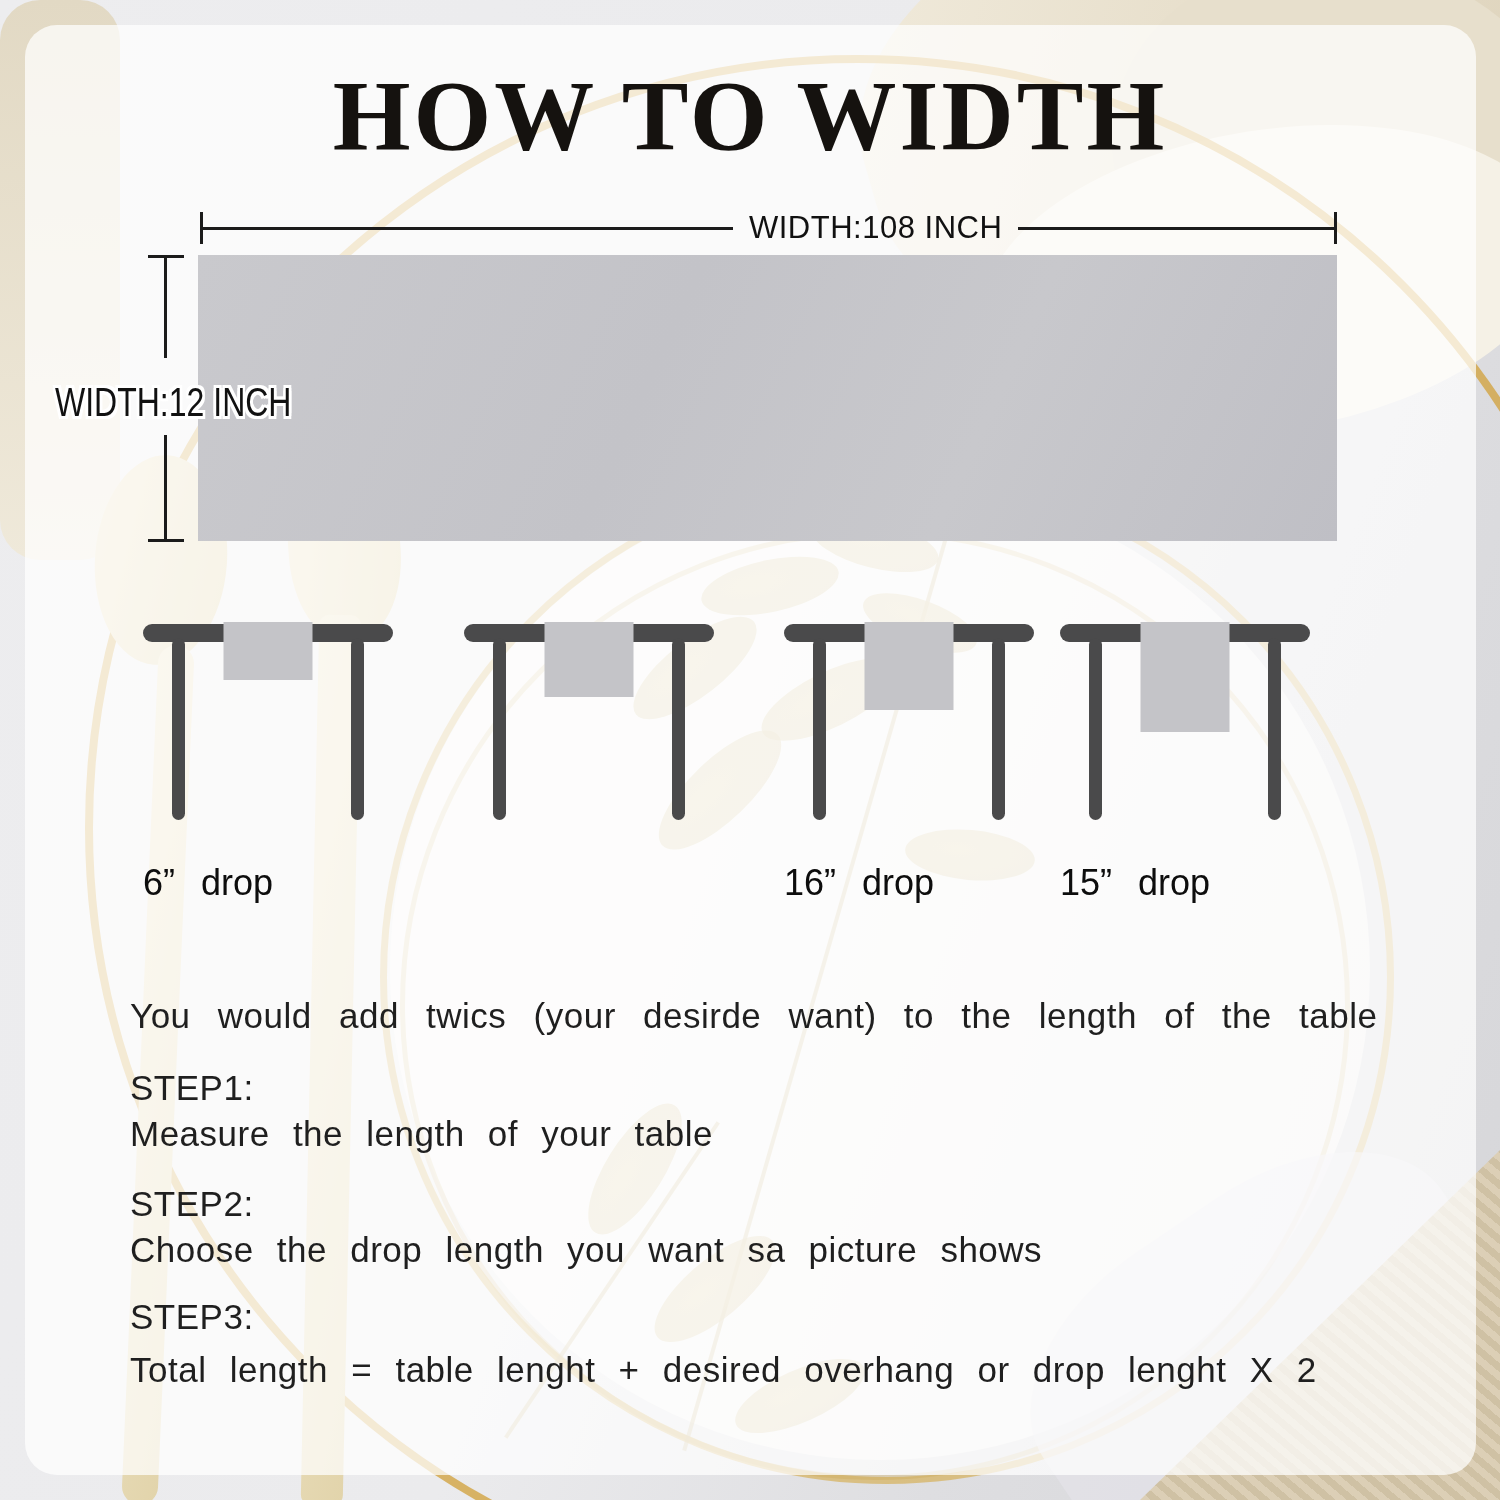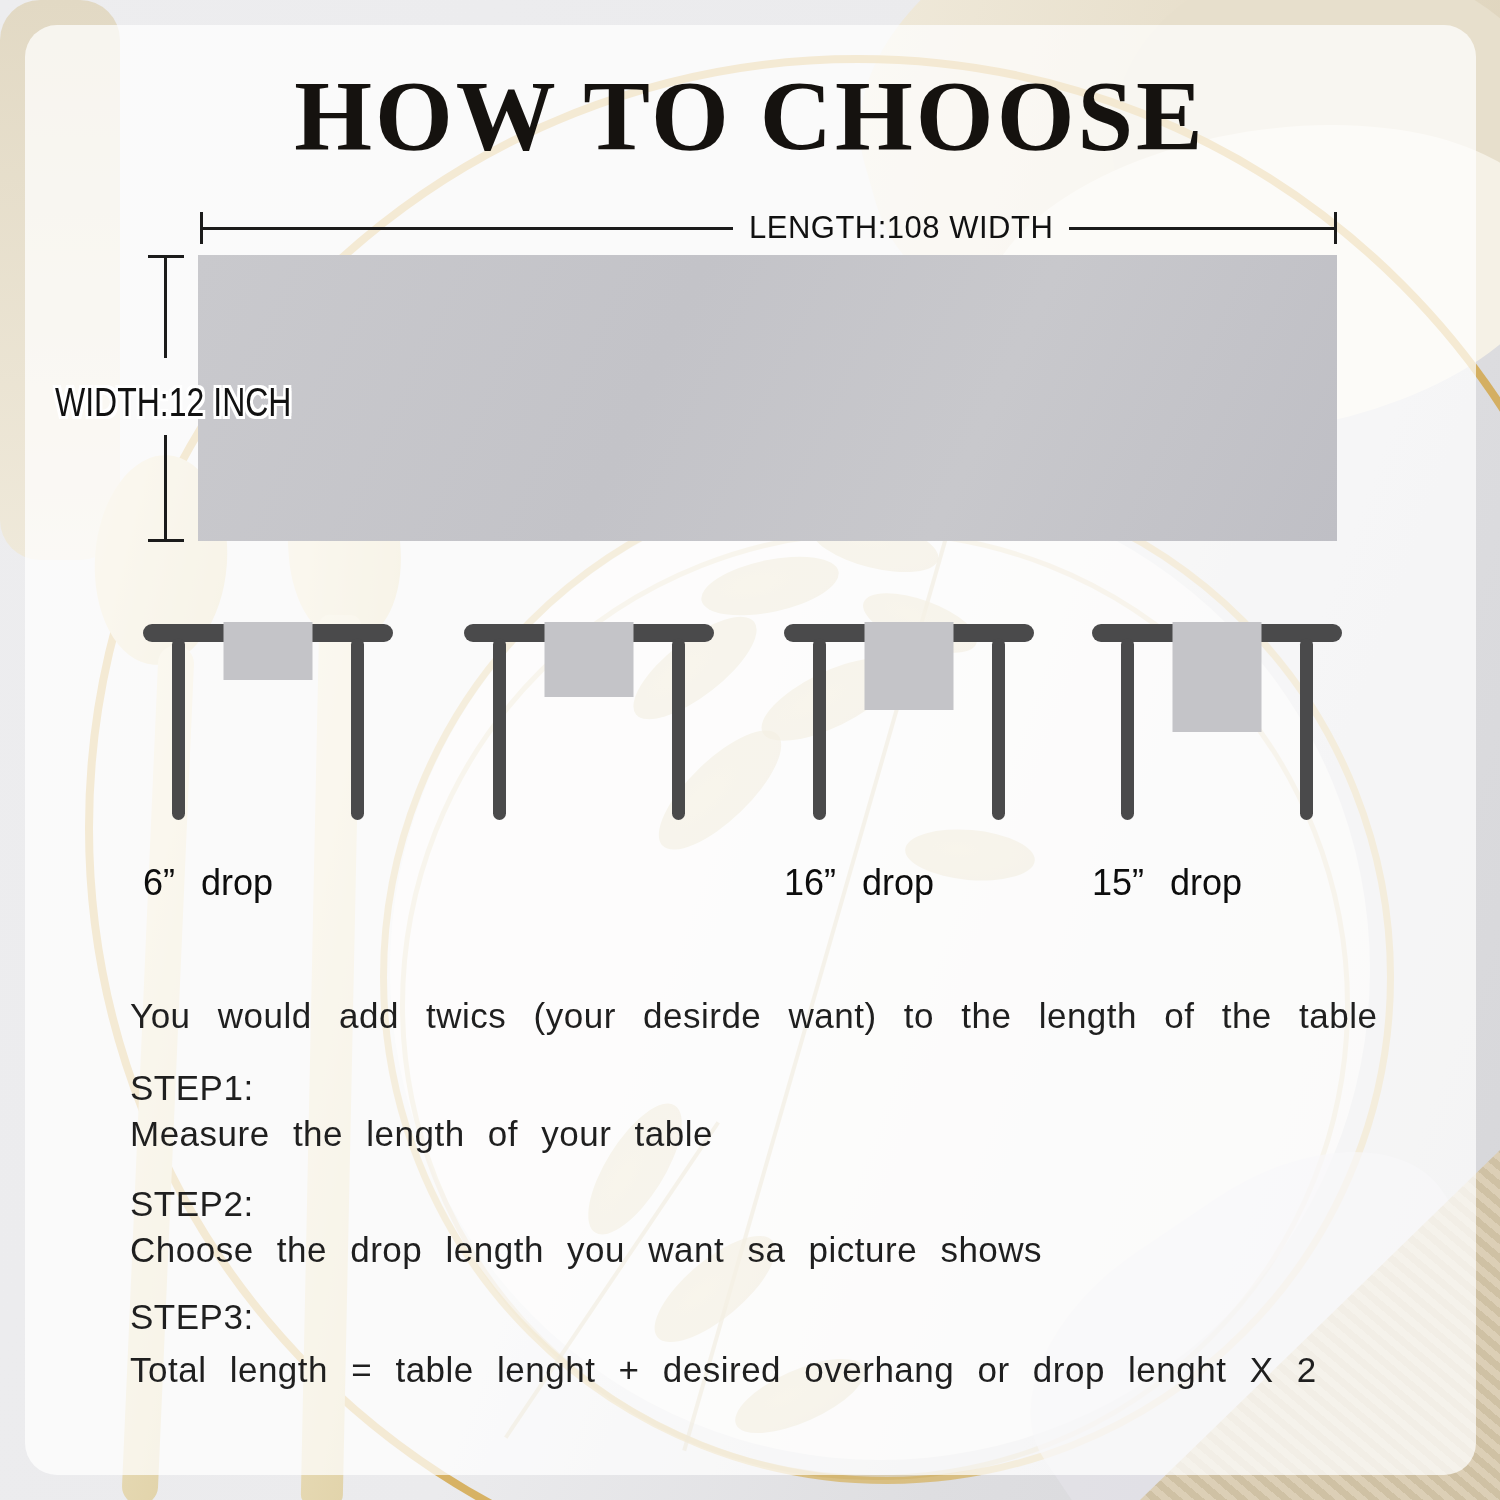--- a/index.html
+++ b/index.html
@@ -48,21 +48,21 @@
   .dim-width{position:absolute;left:148px;top:255px;width:36px;height:287px;}
   .tickh{position:absolute;left:0;width:36px;height:3px;background:#1b1b1b;}
   .tickh.t{top:0;} .tickh.b{bottom:0;}
   .vseg{position:absolute;left:16px;width:3px;background:#1b1b1b;}
   .vseg1{top:2px;height:101px;}
   .vseg2{top:180px;height:105px;}
   .width-label{position:absolute;left:55px;top:380px;font-size:40px;color:#111;white-space:nowrap;transform:scaleX(0.8);transform-origin:left center;
     text-shadow:-3px -3px 0 #fff,3px -3px 0 #fff,-3px 3px 0 #fff,3px 3px 0 #fff,0 -3px 0 #fff,0 3px 0 #fff,-3px 0 0 #fff,3px 0 0 #fff;}
 
   .table-fig{position:absolute;top:622px;width:250px;height:290px;}
-  .fig1{left:143px;} .fig2{left:464px;} .fig3{left:784px;} .fig4{left:1092px;}
+  .fig1{left:143px;} .fig2{left:464px;} .fig3{left:784px;} .fig4{left:1060px;}
   .tabletop{position:absolute;top:2px;left:0;width:250px;height:18px;background:#4a4a4b;border-radius:9px;}
   .leg{position:absolute;top:16px;width:13px;height:182px;background:#4a4a4b;border-radius:7px;}
   .leg.l{left:29px;} .leg.r{right:29px;}
   .runner-drop{position:absolute;top:0;left:50%;transform:translateX(-50%);width:89px;background:#c4c4c8;}
   .fig1 .runner-drop{height:58px;}
   .fig2 .runner-drop{height:75px;}
   .fig3 .runner-drop{height:88px;}
   .fig4 .runner-drop{height:110px;}
   .drop-label{position:absolute;top:240px;left:0;width:250px;font-size:36px;font-weight:normal;color:#0d0d0d;white-space:nowrap;word-spacing:16px;}
 
@@ -102,26 +102,26 @@
     <div class="leaf" style="left:560px;top:1140px;width:150px;height:58px;transform:rotate(-58deg);"></div>
     <div class="leaf" style="left:640px;top:1260px;width:150px;height:58px;transform:rotate(-40deg);"></div>
     <div class="leaf" style="left:730px;top:1370px;width:140px;height:52px;transform:rotate(-24deg);"></div>
     <div class="tulle"></div>
     <div class="fabric-tan"></div>
   </div>
 
   <div class="card"></div>
 
   <div class="content">
-    <h1 class="title">HOW TO CHOOSE</h1>
+    <h1 class="title">HOW TO WIDTH</h1>
 
     <div class="dim-length">
       <span class="tickv"></span>
       <span class="hseg hseg1"></span>
-      <span class="len-label">LENGTH:108 WIDTH</span>
+      <span class="len-label">WIDTH:108 INCH</span>
       <span class="hseg hseg2"></span>
       <span class="tickv"></span>
     </div>
 
     <div class="runner-big"></div>
 
     <div class="dim-width">
       <span class="tickh t"></span>
       <span class="vseg vseg1"></span>
       <span class="vseg vseg2"></span>

